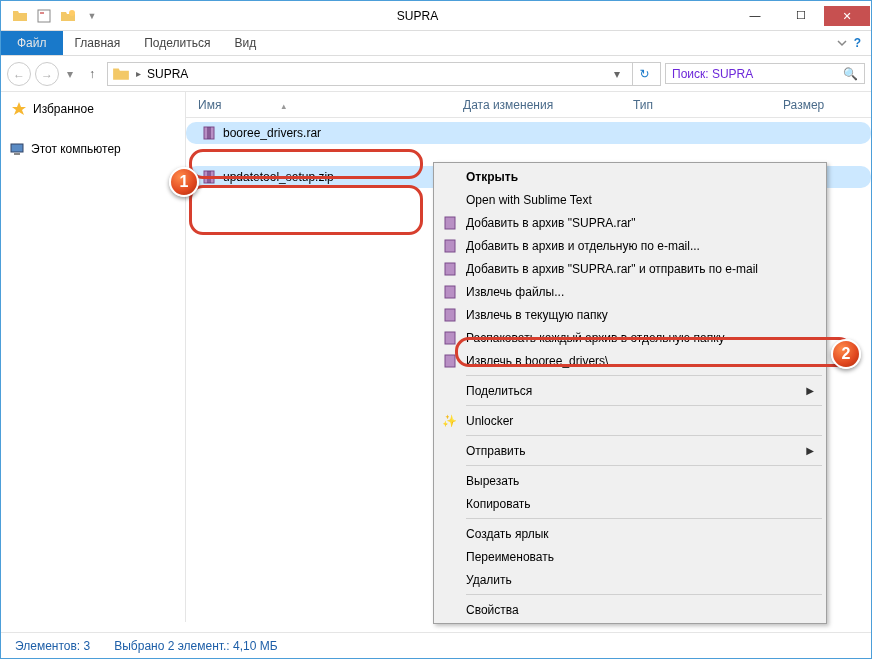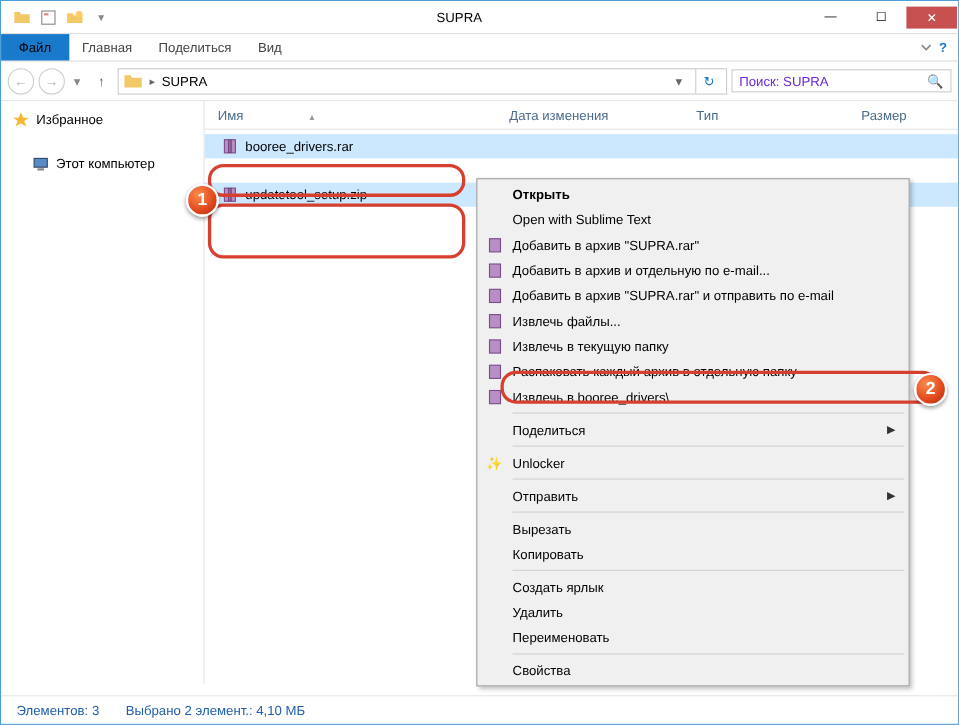--- a/index.html
+++ b/index.html
@@ -11,55 +11,55 @@
 .titlebar-icons { display: flex; gap: 2px; padding-left: 8px; }
 .ti { width: 22px; height: 22px; display: flex; align-items: center; justify-content: center; }
 .title { flex: 1; text-align: center; font-size: 12px; color: #000; }
 .sysbtns { display: flex; }
 .sysbtn { width: 46px; height: 20px; display: flex; align-items: center; justify-content: center; font-size: 11px; }
 .sysbtn.close { background: #c75050; color: #fff; width: 46px; height: 20px; margin-right: 1px; margin-top: 1px; }
 .sysbtn.min, .sysbtn.max { color: #000; }
 
 
 .menubar { height: 25px; display: flex; align-items: stretch; border-bottom: 1px solid #ddd; }
-.menu-file { background: #1979ca; color: #000000; padding: 0 16px; display: flex; align-items: center; font-size: 12px; }
+.menu-file { background: #1979ca; color: #e5e5e5; padding: 0 16px; display: flex; align-items: center; font-size: 12px; }
 .menu-item { padding: 0 12px; display: flex; align-items: center; color: #444; font-size: 12px; }
 .menu-expand { margin-left: auto; padding: 0 10px; display: flex; align-items: center; }
 
 
 .addressbar { height: 36px; display: flex; align-items: center; padding: 4px 6px; gap: 4px; border-bottom: 1px solid #e5e5e5; }
 .navbtn { width: 24px; height: 24px; border: 1px solid #ccc; border-radius: 50%; display: flex; align-items: center; justify-content: center; color: #aaa; }
 .navhist { width: 14px; display: flex; align-items: center; justify-content: center; color: #888; }
 .uparrow { width: 22px; height: 22px; display: flex; align-items: center; justify-content: center; color: #555; }
 .pathbox { flex: 1; height: 24px; border: 1px solid #ccc; display: flex; align-items: center; padding: 0 4px; gap: 6px; }
 .pathbox .chev { color: #666; font-size: 10px; }
 .pathdrop { width: 18px; color: #666; text-align: center; }
 .refresh { width: 24px; height: 22px; border-left: 1px solid #ccc; display: flex; align-items: center; justify-content: center; color: #1979ca; }
 .searchbox { width: 200px; height: 21px; border: 1px solid #ccc; display: flex; align-items: center; padding: 0 6px; color: #6d28d9; }
 .searchbox .sicon { margin-left: auto; }
 
 
 .main { display: flex; height: 530px; }
 .sidebar { width: 185px; border-right: 1px solid #e5e5e5; padding-top: 6px; }
 .sbitem { display: flex; align-items: center; height: 22px; padding-left: 16px; gap: 6px; }
 .sbitem.fav { padding-left: 10px; }
-.sbitem.indent { padding-left: 28px; }
+.sbitem.indent { padding-left: 8px; }
 .sbspacer { height: 18px; }
 
 .content { flex: 1; position: relative; }
 .colheaders { height: 26px; display: flex; align-items: center; border-bottom: 1px solid #e5e5e5; padding-left: 12px; }
 .colh { color: #4a6b8a; font-size: 12px; padding-right: 30px; }
 .colh.name { width: 265px; }
 .colh.date { width: 170px; }
 .colh.type { width: 150px; }
 .sortarr { color: #999; font-size: 9px; margin-left: 60px; }
 
 .filelist { padding-top: 4px; }
 .filerow { height: 22px; display: flex; align-items: center; padding-left: 15px; gap: 6px; position: relative; }
-.filerow.selected { background: #cce8ff; }
+.filerow.selected { background: #cce8ff; border-radius: 10px; }
 
 
 .highlight-box { position: absolute; border: 3px solid #d73f2e; border-radius: 14px; pointer-events: none; z-index: 5; }
 .hb1 { left: 188px; top: 148px; width: 234px; height: 30px; }
 .hb2 { left: 188px; top: 184px; width: 234px; height: 50px; }
 .hb3 { left: 454px; top: 336px; width: 398px; height: 30px; }
 
 .marker { position: absolute; width: 30px; height: 30px; border-radius: 50%; background: radial-gradient(circle at 35% 30%, #ff8a4a, #e0471f 60%, #a82a0c); border: 2px solid #fff; box-shadow: 0 2px 4px rgba(0,0,0,0.4); color: #fff; font-weight: bold; font-size: 16px; display: flex; align-items: center; justify-content: center; z-index: 10; }
 .m1 { left: 168px; top: 166px; }
 .m2 { left: 830px; top: 338px; }
@@ -278,24 +278,24 @@
         <span>Вырезать</span>
       </div>
     <div class="ctxitem">
         <span>Копировать</span>
       </div>
     <div class="ctxsep"></div>
     <div class="ctxitem">
         <span>Создать ярлык</span>
       </div>
     <div class="ctxitem">
+        <span>Переименовать</span>
+      </div>
+    <div class="ctxitem">
         <span>Удалить</span>
-      </div>
-    <div class="ctxitem">
-        <span>Переименовать</span>
       </div>
     <div class="ctxsep"></div>
     <div class="ctxitem">
         <span>Свойства</span>
       </div>
   </div>
 
   <div class="highlight-box hb1"></div>
   <div class="highlight-box hb2"></div>
   <div class="highlight-box hb3"></div>

